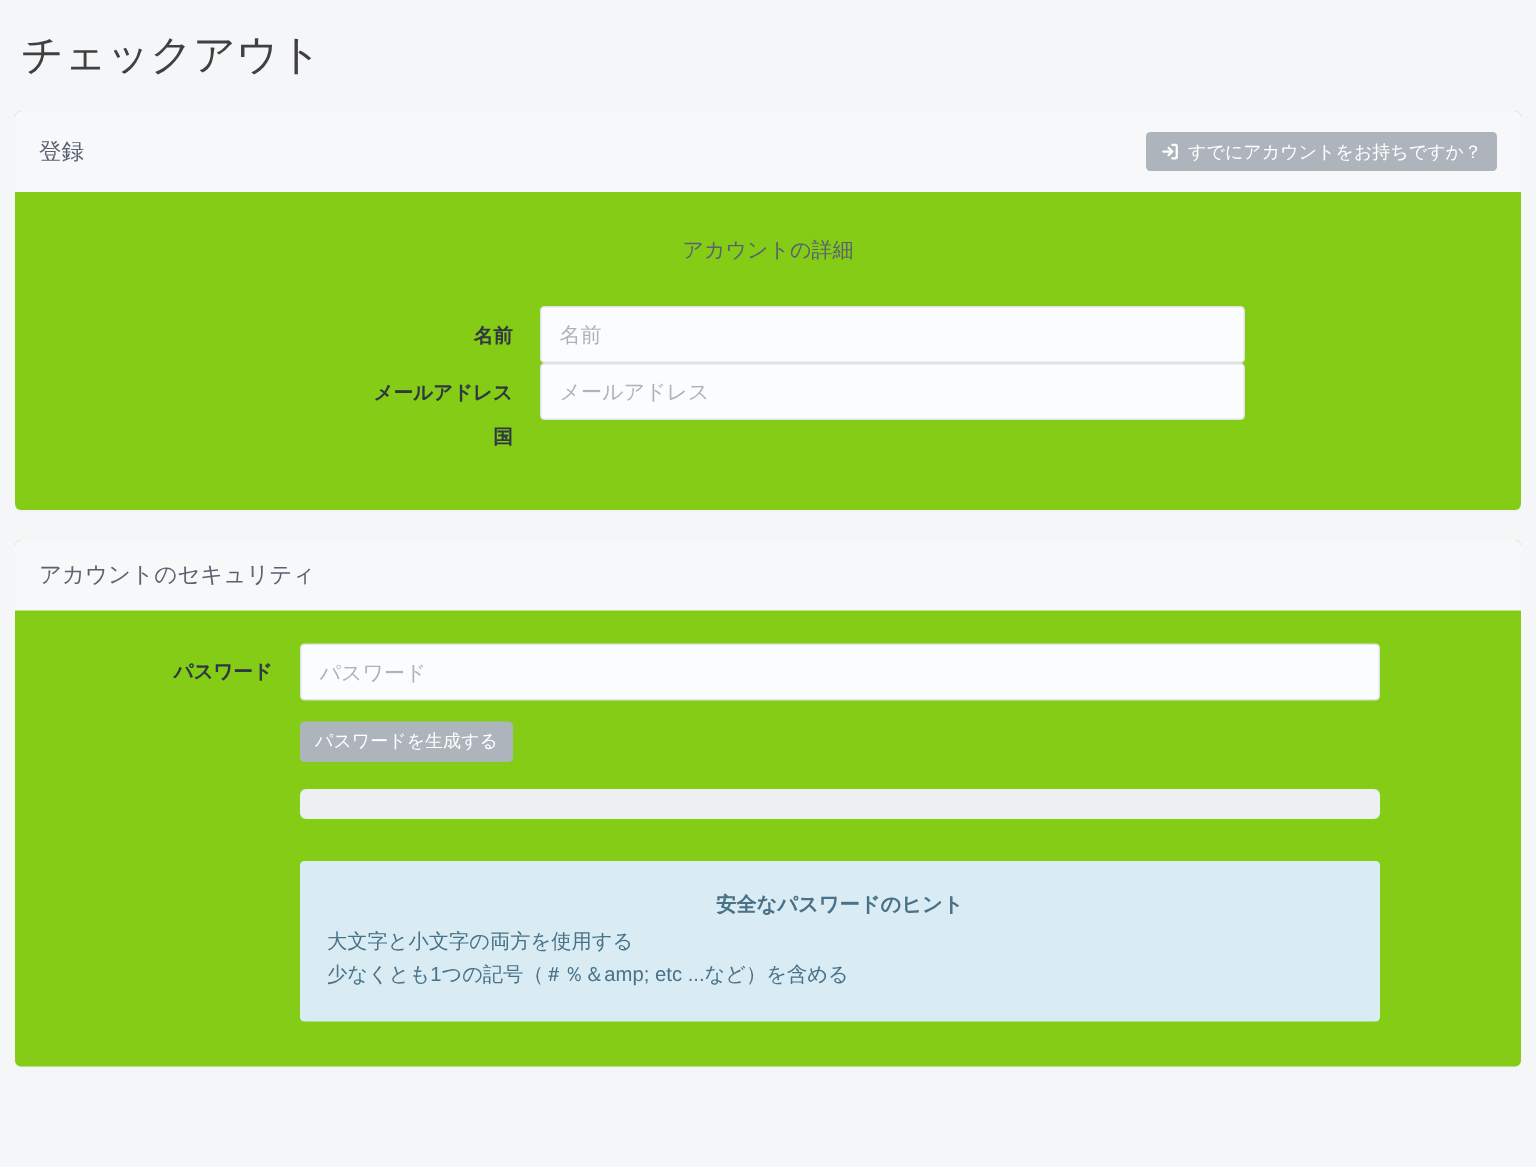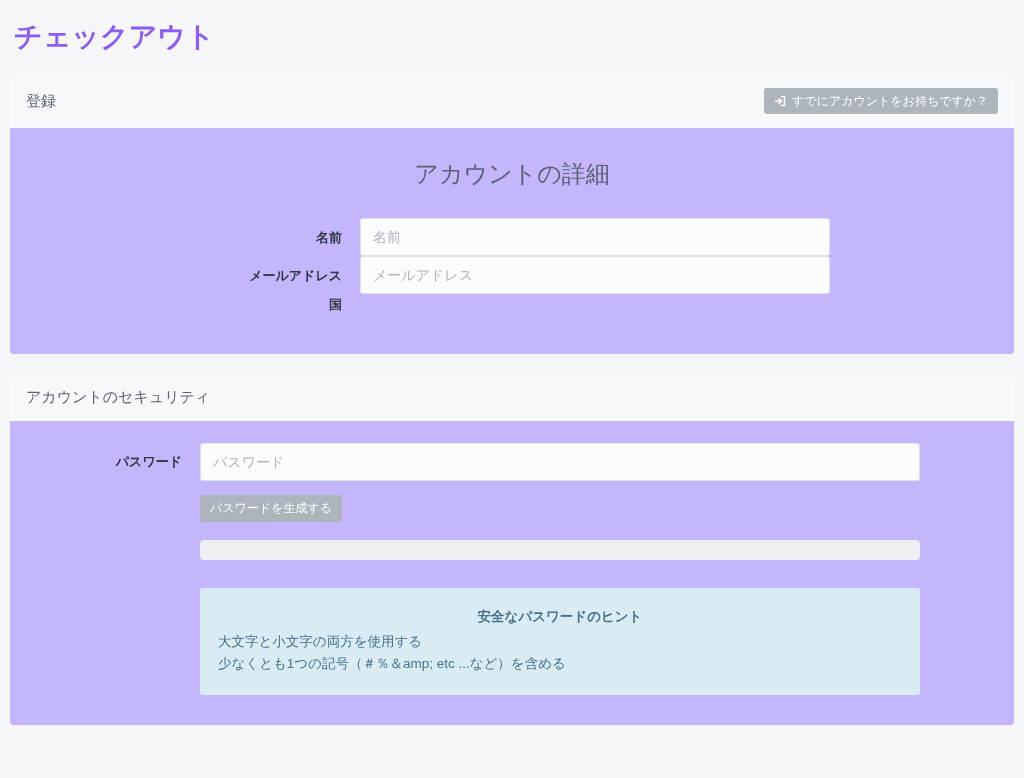--- a/index.html
+++ b/index.html
@@ -8,27 +8,27 @@
     background: #f5f6f8;
     font-family: "Hiragino Kaku Gothic ProN", "Hiragino Sans", Meiryo, sans-serif;
     color: #4a5360;
     font-size: 14px;
   }
   .page {
     padding: 8px 10px 30px 10px;
   }
   h1.page-title {
     font-size: 28px;
-    font-weight: 700;
-    color: #8b5cf6;
+    font-weight: 400;
+    color: #404040;
     margin: 10px 4px 18px 4px;
   }
 
   .panel {
-    background: #c4b5fd;
+    background: #84cc16;
     border-radius: 4px;
     margin-bottom: 20px;
     box-shadow: 0 1px 1px rgba(0,0,0,0.02);
   }
   .panel-header {
     display: flex;
     justify-content: space-between;
     align-items: center;
     padding: 14px 16px;
     background: #f7f8fa;
@@ -53,21 +53,21 @@
     padding: 6px 10px;
     border: none;
     border-radius: 3px;
     cursor: pointer;
     line-height: 1.2;
   }
   .btn-muted svg { display: block; }
 
   .section-title {
     text-align: center;
-    font-size: 24px;
+    font-size: 14px;
     color: #5a6270;
     font-weight: 400;
     margin-bottom: 28px;
   }
 
   .form-row {
     display: flex;
     align-items: center;
   }
   .form-row.top { align-items: flex-start; }

